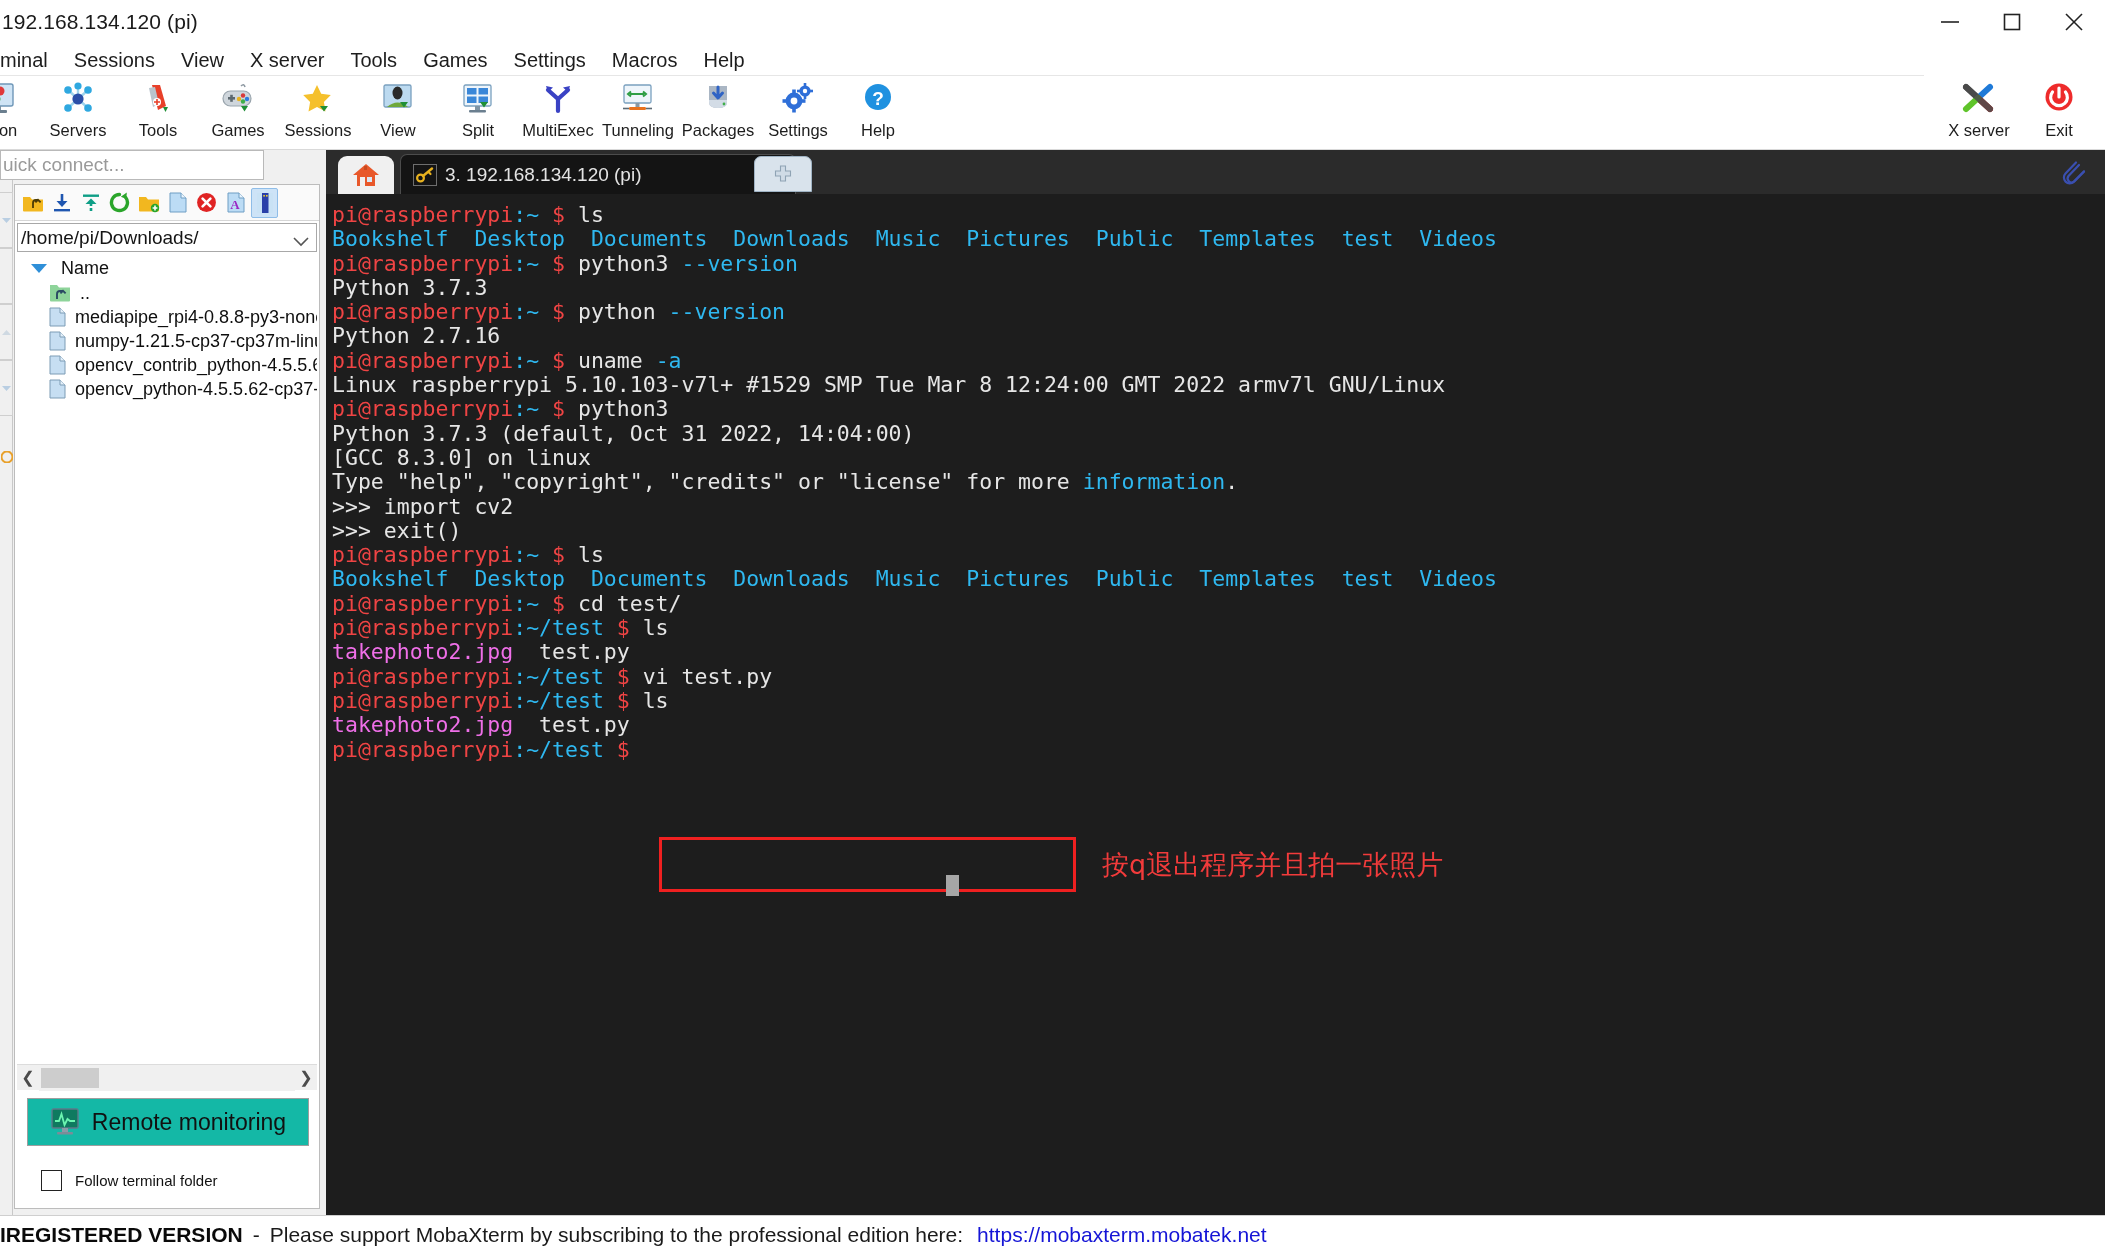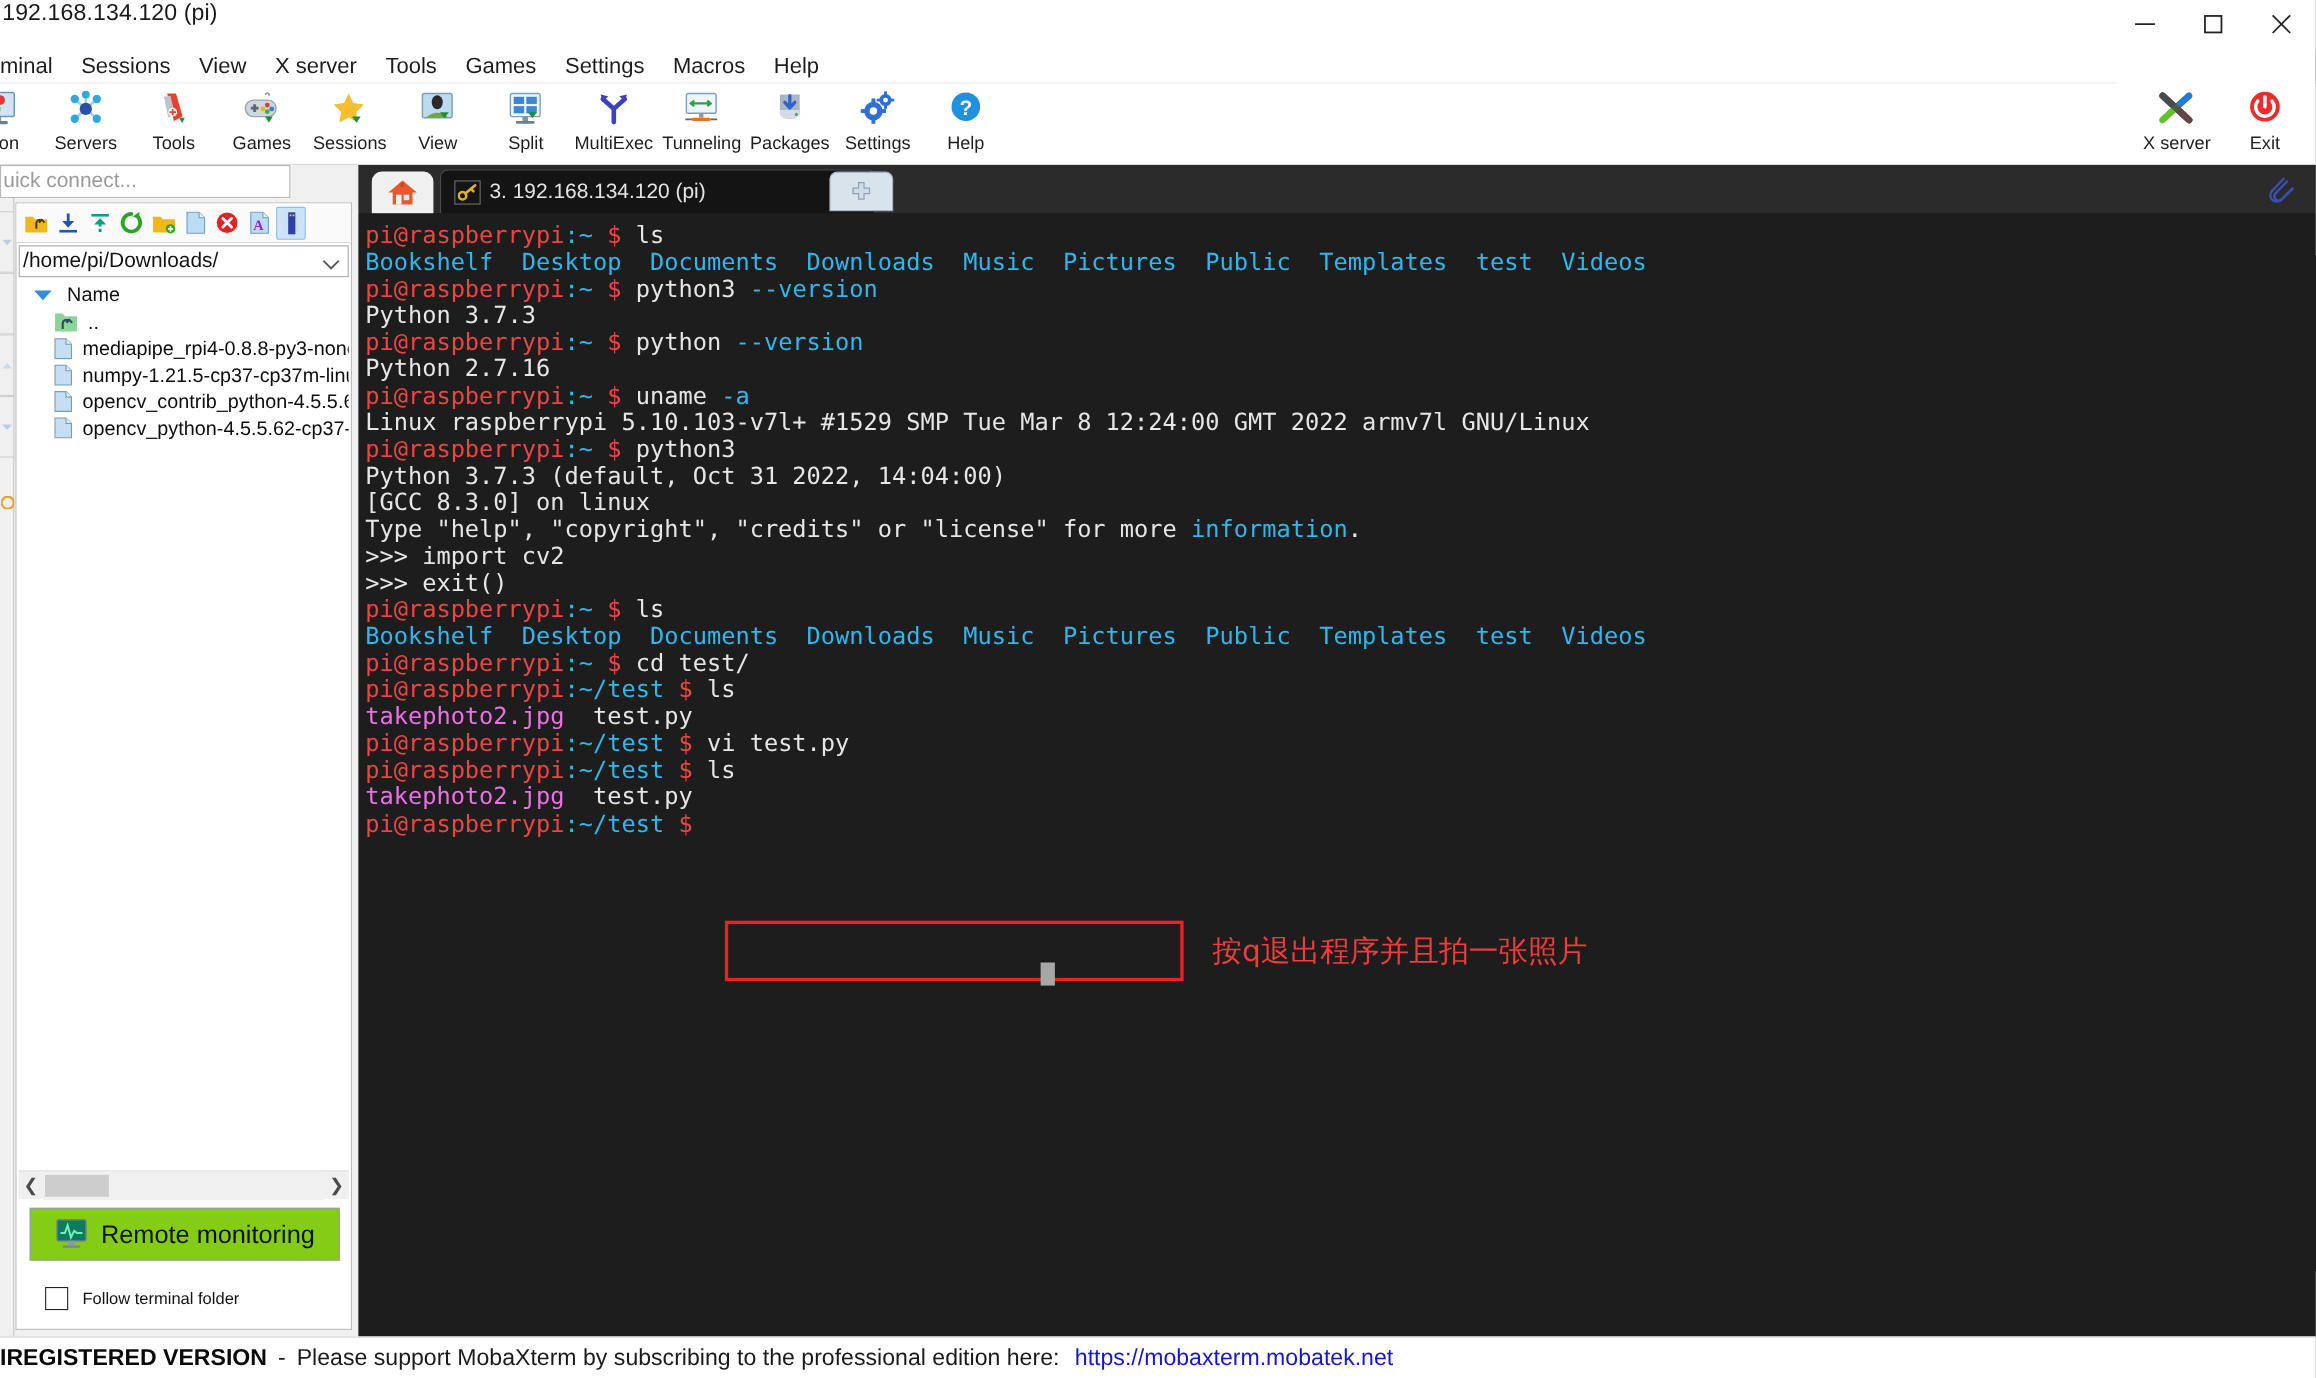--- a/index.html
+++ b/index.html
@@ -7,21 +7,21 @@
     width: 2105px; height: 1253px;
     overflow: hidden;
     background: #ffffff;
     font-family: "Liberation Sans", sans-serif;
   }
 
   
   .titlebar {
     position: absolute; left: 0; top: 0; width: 2105px; height: 44px;
     background: #ffffff;
-    display: flex; align-items: flex-start;
+    display: flex; align-items: center;
   }
   .title-text {
     margin-left: 0px; padding-left: 2px;
     font-size: 21px; color: #1a1a1a; letter-spacing: 0.1px;
   }
   .win-controls {
     position: absolute; right: 0; top: 0; height: 44px;
     display: flex; align-items: stretch;
   }
   .win-btn {
@@ -117,21 +117,21 @@
   .hscroll {
     position: absolute; left: 2px; bottom: 118px; width: 300px; height: 26px;
     background: #f0f0f0; display: flex; align-items: center;
     border-top: 1px solid #dcdcdc;
   }
   .hs-arrow { width: 22px; text-align: center; font-size: 16px; color: #4b4b4b; cursor: default; }
   .hs-track { flex: 1; height: 26px; background: #f0f0f0; position: relative; }
   .hs-thumb { position: absolute; left: 2px; top: 3px; width: 58px; height: 20px; background: #cdcdcd; }
   .remote-mon {
     position: absolute; left: 12px; bottom: 62px; width: 282px; height: 48px;
-    background: #84cc16; border: 1px solid #9e9e9e;
+    background: #14b8a6; border: 1px solid #9e9e9e;
     display: flex; align-items: center; justify-content: center;
     cursor: default;
   }
   .rm-label { font-size: 23px; color: #111; margin-left: 12px; }
   .follow-row {
     position: absolute; left: 26px; bottom: 17px;
     display: flex; align-items: center; cursor: default;
   }
   .chk {
     width: 21px; height: 21px; background: #fff;

